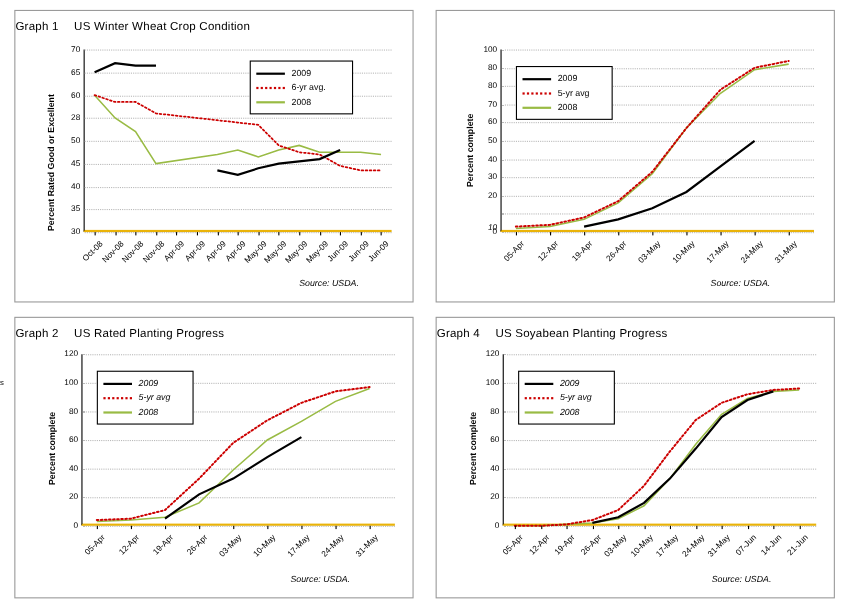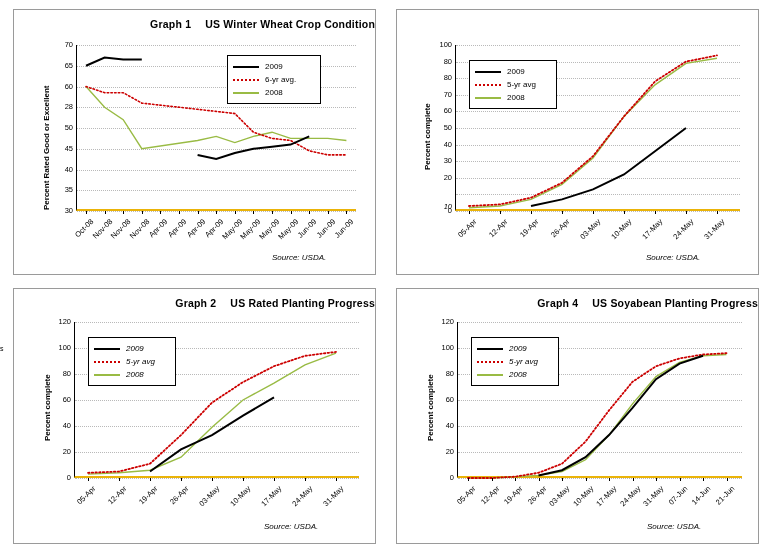--- a/index.html
+++ b/index.html
@@ -19,23 +19,23 @@
     position: absolute;
     border: 1px solid #9a9a9a;
     background: #ffffff;
     box-sizing: border-box;
   }
   .panel-title {
     position: absolute;
     top: 8px;
     left: 0;
     width: 100%;
-    text-align: right;
+    text-align: left;
     font-size: 10.5px;
-    font-weight: bold;
+    font-weight: normal;
     color: #000000;
     letter-spacing: 0.2px;
   }
   .panel-title .gap { display: inline-block; width: 14px; }
   .plot {
     position: absolute;
     border-left: 1px solid #000000;
     border-bottom: 2px solid #eab308;
     box-sizing: border-box;
   }

